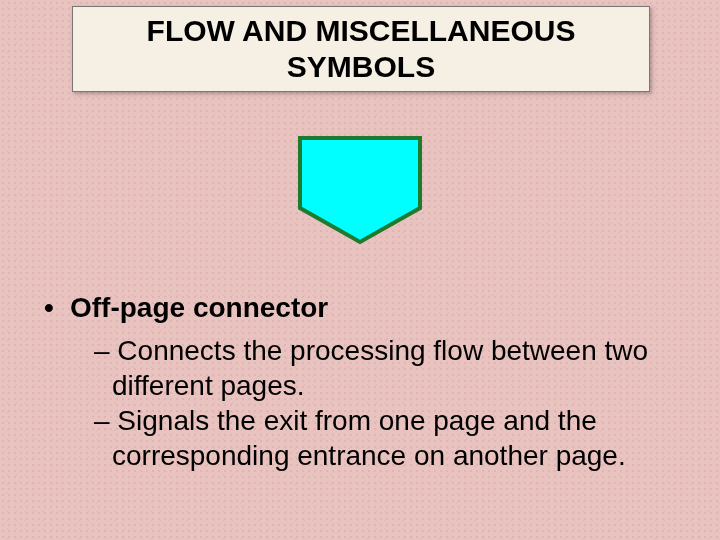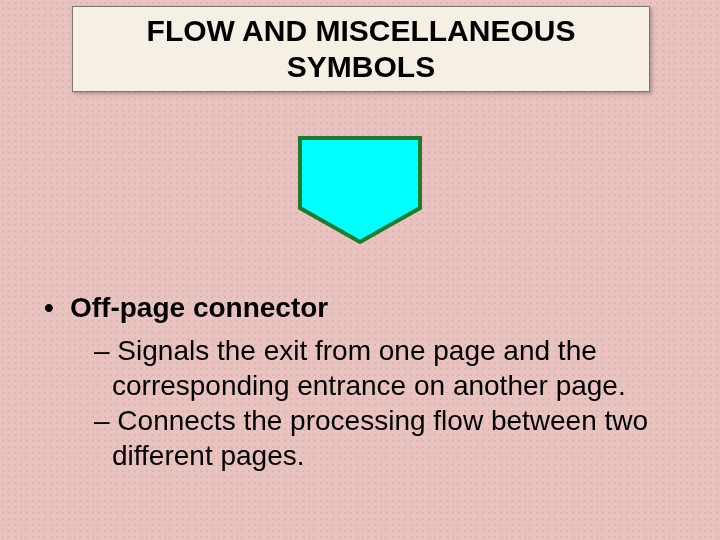--- a/index.html
+++ b/index.html
@@ -81,15 +81,15 @@
 </div>
 
 <div class="symbol-wrap">
   <svg width="160" height="120" viewBox="0 0 160 120">
     <polygon points="20,8 140,8 140,78 80,112 20,78" stroke="#1e7a2e" stroke-width="4" stroke-linejoin="miter" fill="#00ffff"></polygon>
   </svg>
 </div>
 
 <div class="content">
   <p class="l1">Off-page connector</p>
+  <p class="l2">– Connects the processing flow between two different pages.</p>
   <p class="l2">– Signals the exit from one page and the corresponding entrance on another page.</p>
-  <p class="l2">– Connects the processing flow between two different pages.</p>
 </div>
 
 </body></html>

